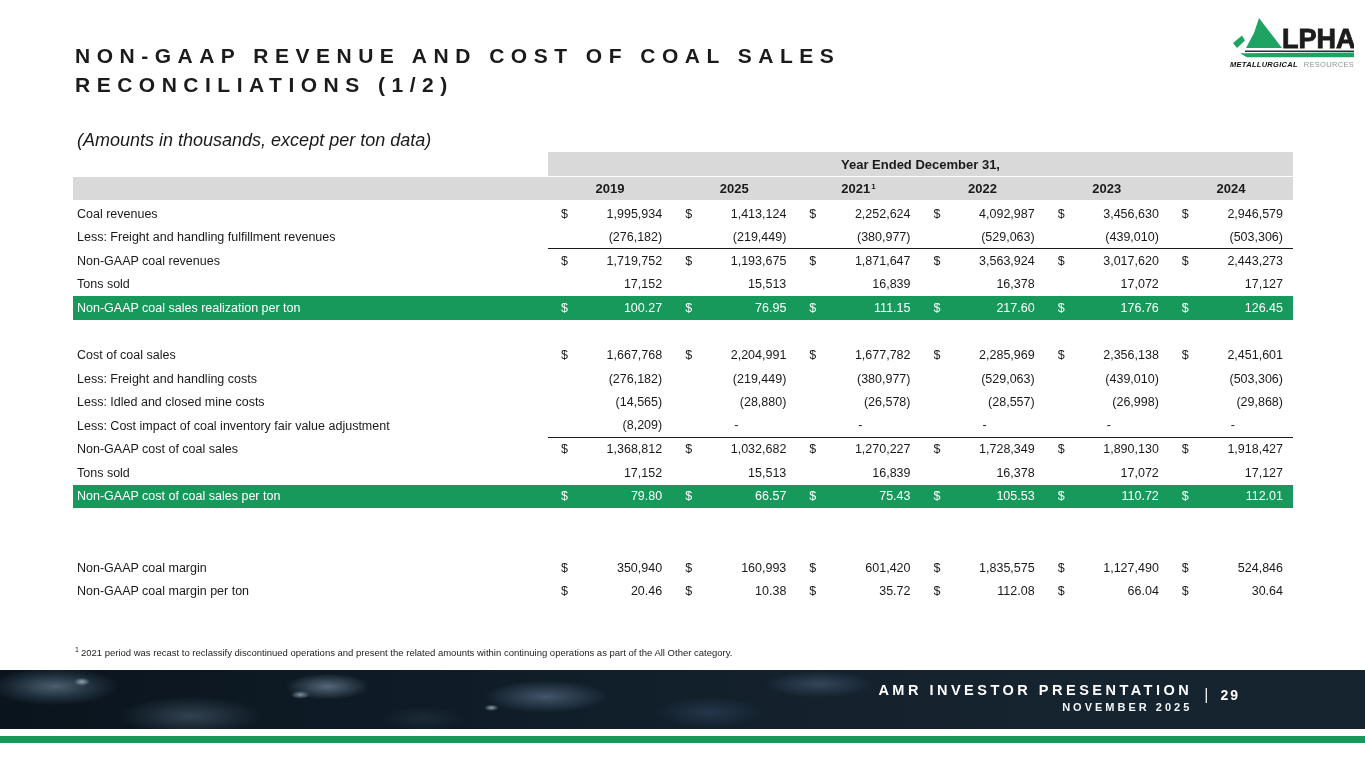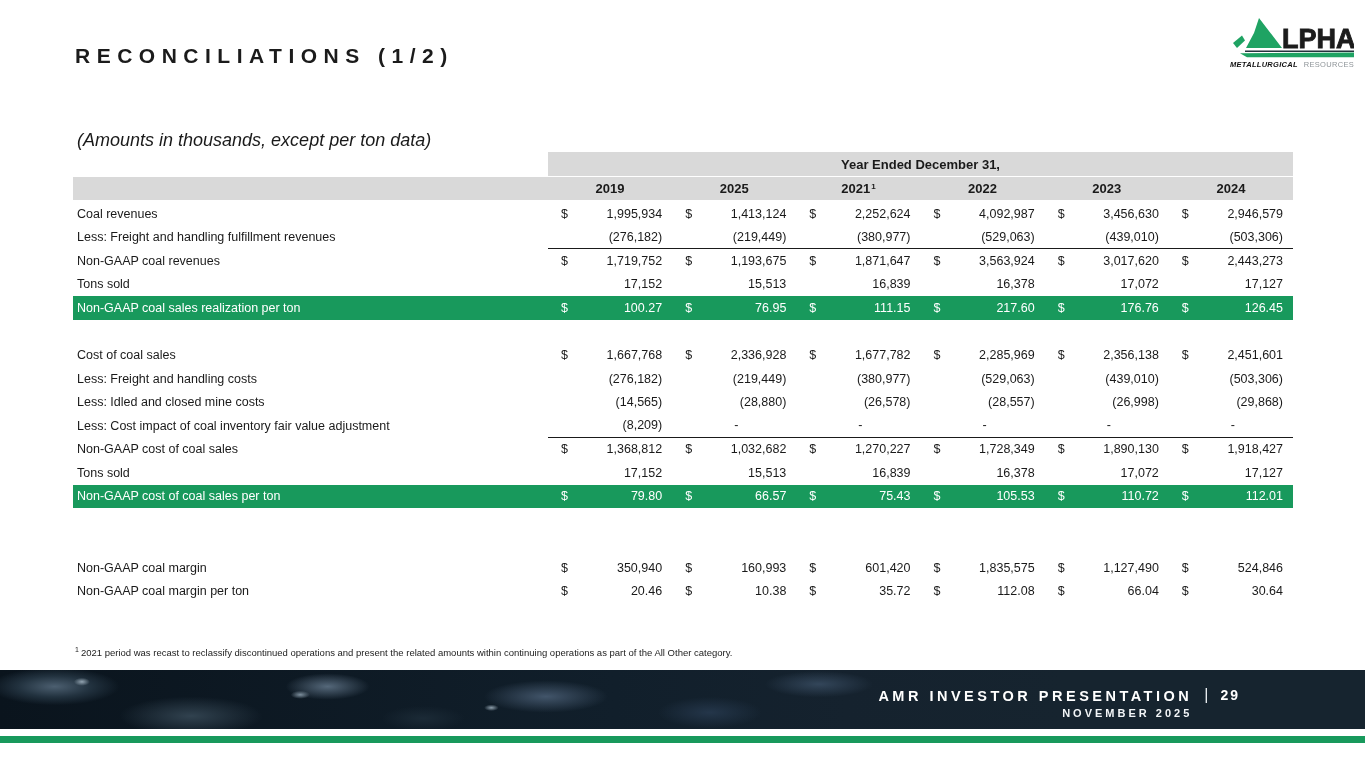--- a/index.html
+++ b/index.html
@@ -62,35 +62,36 @@
       radial-gradient(110px 30px at 14% 78%, #31424f 0%, rgba(13,23,32,0) 65%),
       radial-gradient(70px 22px at 24% 28%, #55687a 0%, rgba(13,23,32,0) 60%),
       radial-gradient(60px 18px at 31% 82%, #1b2a36 0%, rgba(13,23,32,0) 70%),
       radial-gradient(100px 26px at 40% 45%, #42556a 0%, rgba(13,23,32,0) 62%),
       radial-gradient(80px 24px at 52% 72%, #24364a 0%, rgba(13,23,32,0) 65%),
       radial-gradient(90px 22px at 60% 24%, #33465a 0%, rgba(13,23,32,0) 60%),
       linear-gradient(90deg, #0a141d 0%, #111f2b 45%, #15222e 62%, #16242f 78%, #16242f 100%);
   }
   .footer-text { position:absolute; top:681px; right:125px; display:flex;
     gap:12px; color:#ffffff; align-items:flex-start; }
-  .ft-lines { text-align:right;margin-top:6px; }
+  .ft-lines { text-align:right; }
   .ft1 { font-size:14.5px; font-weight:bold; letter-spacing:3.5px; line-height:18px; }
   .ft2 { font-size:11px; font-weight:600; letter-spacing:3px; margin-top:2px; color:#f2f5f7; }
   .ft-sep { font-size:16px; font-weight:300; padding-top:5px; color:#e8edf0; }
   .ft-page { font-size:14px; font-weight:bold; letter-spacing:2px; padding-top:6px; }
 
   .green-bar { position:absolute; left:0; top:736px; width:1365px; height:7px;
     background:#18995C; }
 </style>
 </head>
 <body>
 
 <div class="slide">
 
   <div class="title">
+    <div>NON-GAAP REVENUE AND COST OF COAL SALES</div>
     <div>RECONCILIATIONS (1/2)</div>
   </div>
 
   <div class="logo">
     <svg width="124" height="43" viewBox="0 0 124 43">
       <polygon points="29,2 52,32 16,32 24,17" fill="#1FA363"></polygon>
       <polygon points="3,27 12,19.5 15,24.5 7,32" fill="#1FA363"></polygon>
       <text x="52" y="32" font-family="Liberation Sans, sans-serif" font-size="27" font-weight="bold" letter-spacing="0" fill="#1c1c1c" stroke="#1c1c1c" stroke-width="0.9">LPHA</text>
       <polygon points="15,34.5 124,34.5 124,36 15,36" fill="#24323c"></polygon>
       <polygon points="10,37.2 124,36.6 124,41.2 17,41.2" fill="#1FA363"></polygon>
@@ -254,21 +255,21 @@
         </div>
         <div class="t-spacer" style="height: 24px;"></div>
         <div class="t-row">
           <div class="t-label">Cost of coal sales</div>
           <div class="t-cell">
             <span class="d">$</span>
             <span class="v">1,667,768</span>
           </div>
           <div class="t-cell">
             <span class="d">$</span>
-            <span class="v">2,336,928</span>
+            <span class="v">2,204,991</span>
           </div>
           <div class="t-cell">
             <span class="d">$</span>
             <span class="v">1,677,782</span>
           </div>
           <div class="t-cell">
             <span class="d">$</span>
             <span class="v">2,285,969</span>
           </div>
           <div class="t-cell">

